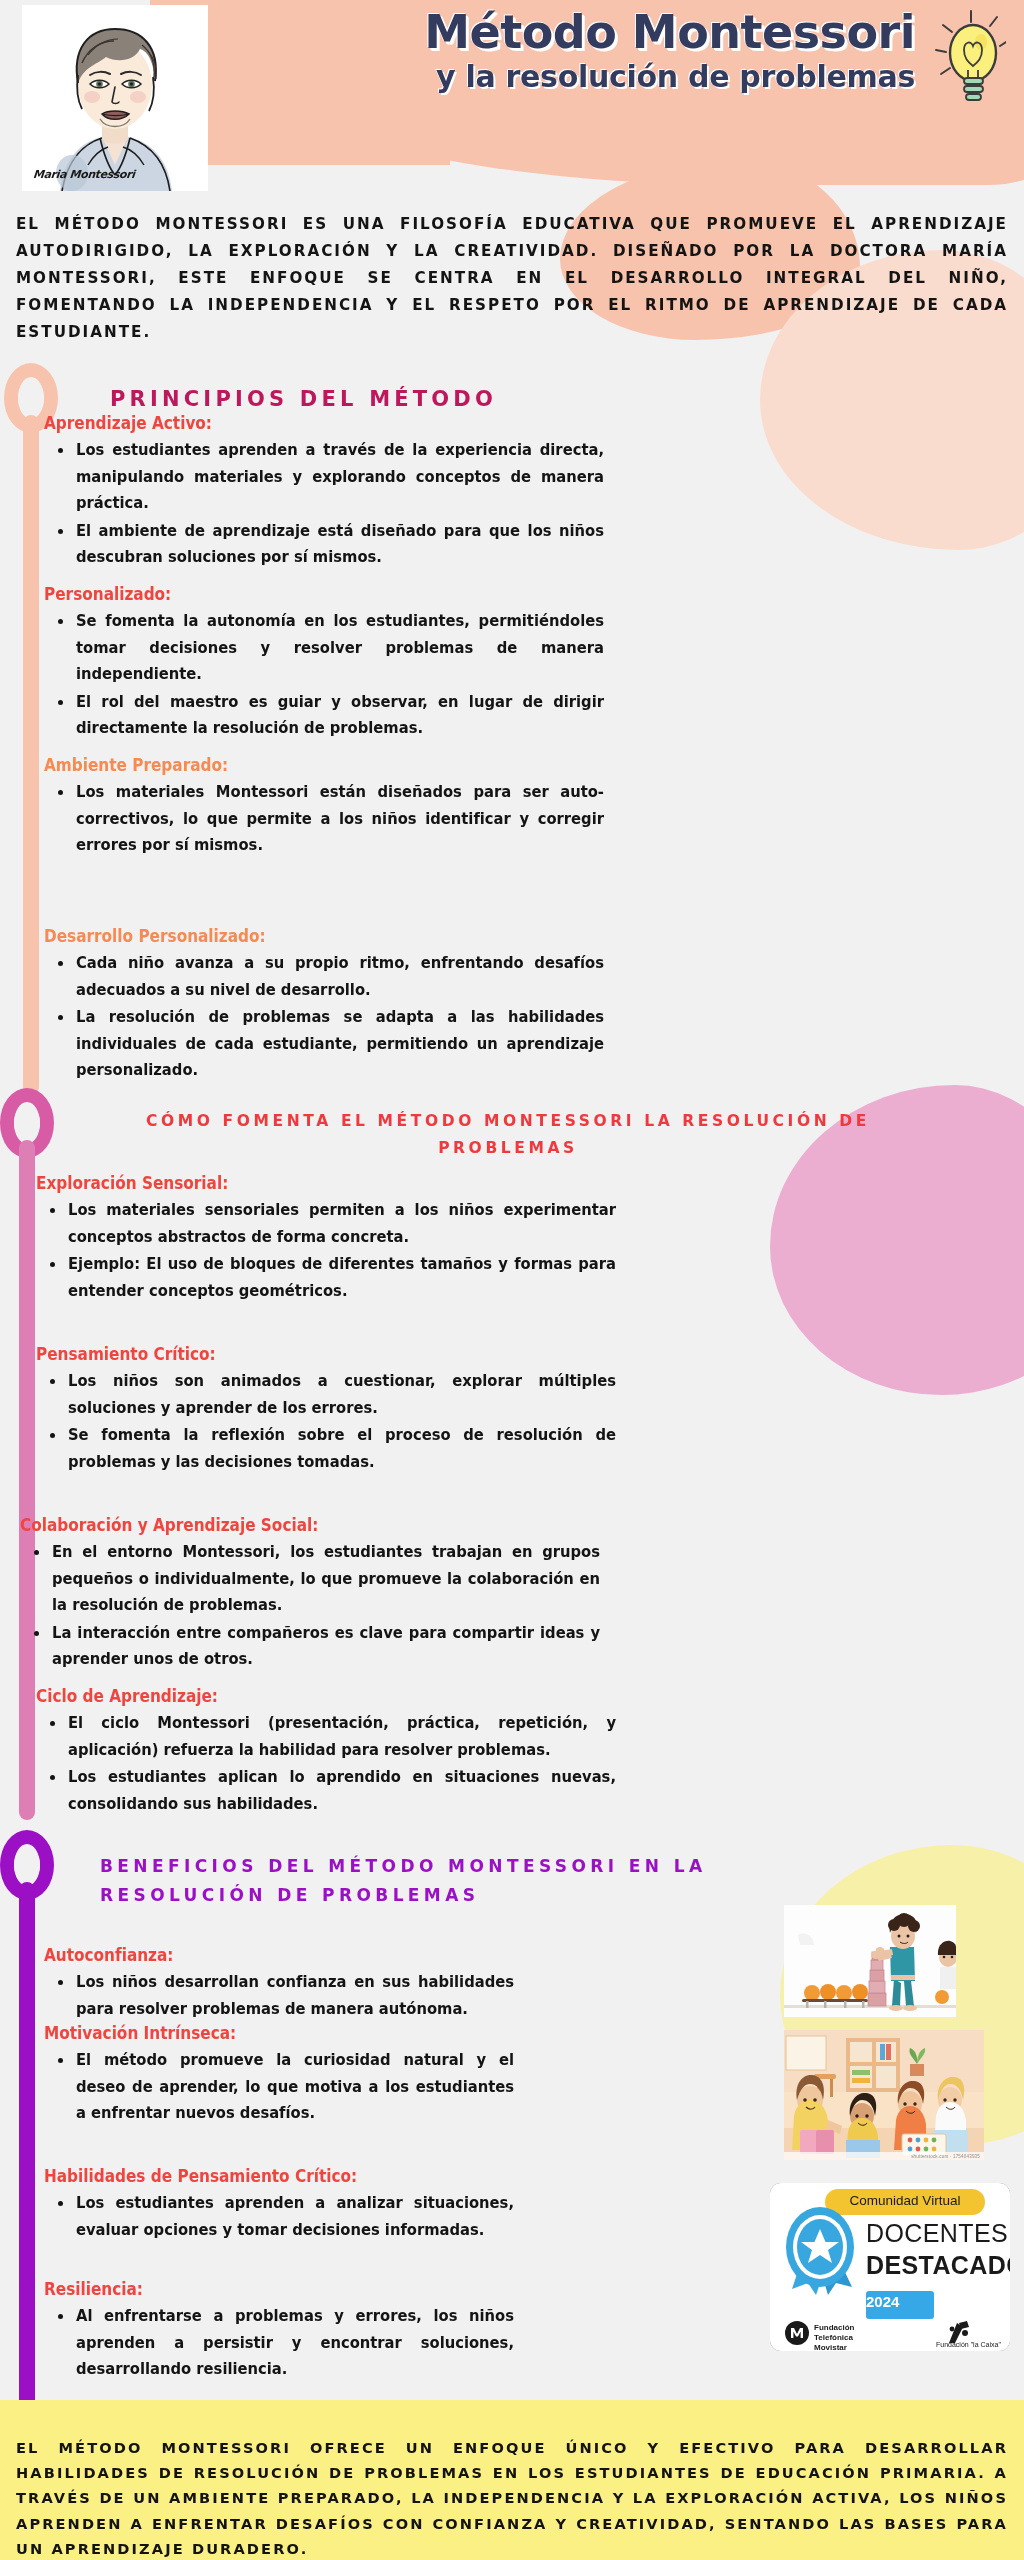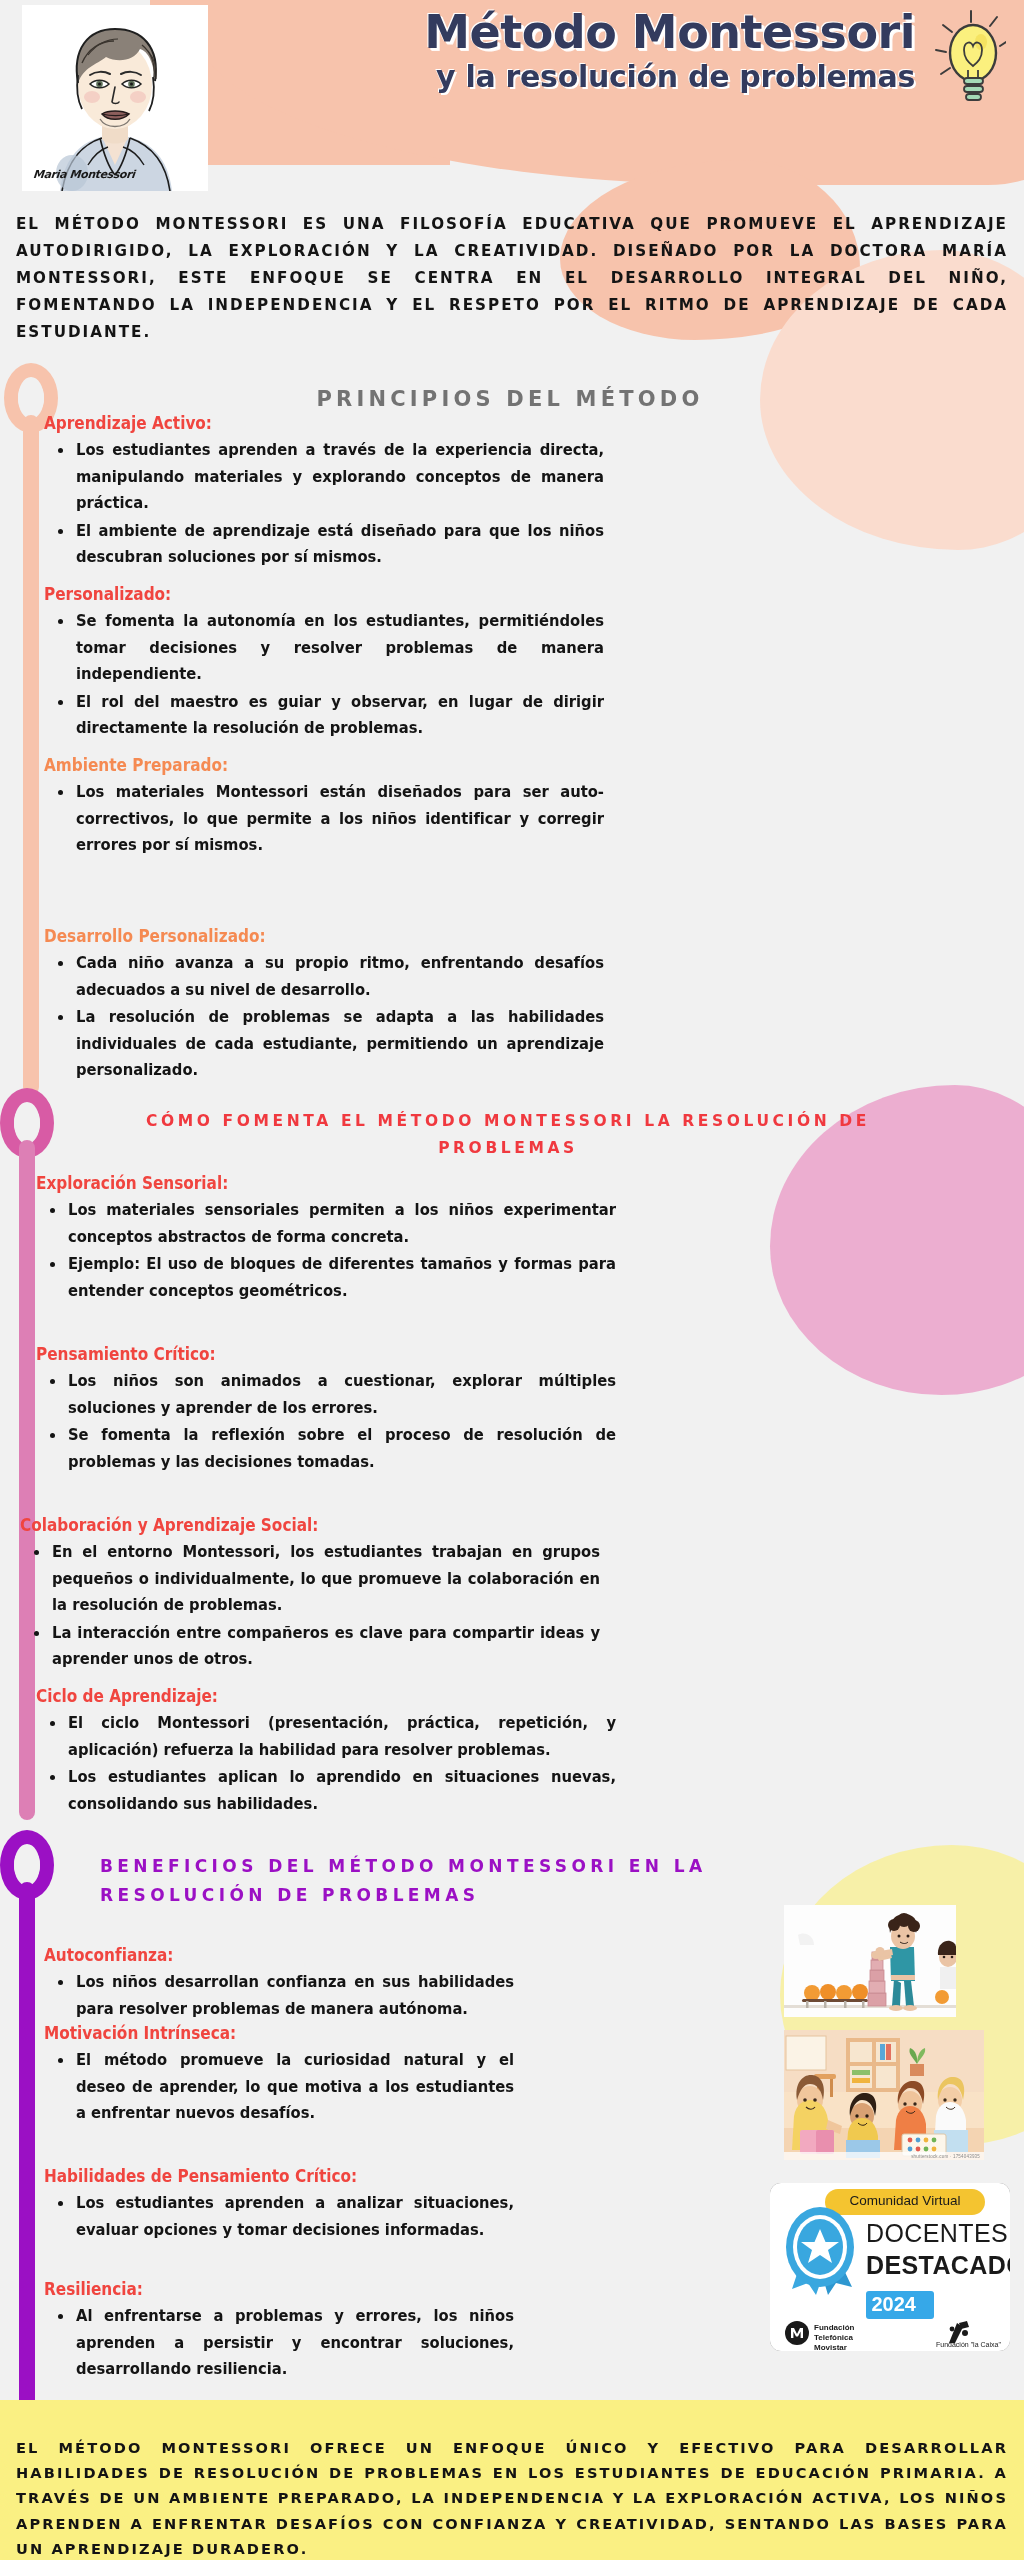--- a/index.html
+++ b/index.html
@@ -121,22 +121,21 @@
 
   
   .sec-head{
     position:absolute;z-index:4;
     font-family:"DejaVu Sans", sans-serif;
     font-weight:700;
     text-transform:uppercase;
   }
   #head-principios{
     left:110px;top:370px;width:800px;
-    font-size:21px;letter-spacing:4.2px;color:#737373;
-    text-align:center;
+    font-size:21px;letter-spacing:4.2px;color:#be185d;
   }
   #head-fomenta{
     left:82px;top:1095px;width:852px;
     font-size:15.5px;letter-spacing:3.6px;color:#f0393f;
     text-align:center;line-height:1.75;
   }
   #head-beneficios{
     left:100px;top:1838px;width:720px;
     font-size:17px;letter-spacing:4.4px;color:#9b10c4;
     text-align:left;line-height:1.7;
@@ -577,21 +576,21 @@
       <g transform="translate(175,138)">
         <path d="M4 22 L12 2 L18 6 L10 22 Z" fill="#1a1a1a"></path>
         <path d="M14 2 L22 0 L24 6 L16 8 Z" fill="#1a1a1a"></path>
         <circle cx="20" cy="12" r="3" fill="#1a1a1a"></circle>
         <circle cx="7" cy="8" r="2.4" fill="#1a1a1a"></circle>
       </g>
     </svg>
     <div style="position:absolute;left:55px;top:10px;width:160px;text-align:center;font-family:'Liberation Sans',sans-serif;font-size:13.5px;font-weight:400;color:#1a1a1a;">Comunidad Virtual</div>
     <div style="position:absolute;left:96px;top:36px;font-family:'Liberation Sans',sans-serif;font-size:25px;font-weight:400;color:#1a1a1a;letter-spacing:.4px;">DOCENTES</div>
     <div style="position:absolute;left:96px;top:68px;font-family:'Liberation Sans',sans-serif;font-size:25px;font-weight:700;color:#1a1a1a;letter-spacing:.4px;">DESTACADOS</div>
-    <div style="position:absolute;left:96px;top:110px;width:50px;text-align:right;font-family:'Liberation Sans',sans-serif;font-size:20px;font-weight:700;color:#ffffff;">2024</div>
+    <div style="position:absolute;left:96px;top:110px;width:50px;text-align:left;font-family:'Liberation Sans',sans-serif;font-size:15px;font-weight:700;color:#ffffff;">2024</div>
     <div style="position:absolute;left:44px;top:140px;font-family:'Liberation Sans',sans-serif;font-size:8px;font-weight:700;color:#1a1a1a;line-height:1.28;">
       <div>Fundación</div>
       <div>Telefónica</div>
       <div>Movistar</div>
     </div>
     <div style="position:absolute;left:166px;top:158px;font-family:'Liberation Sans',sans-serif;font-size:7px;font-weight:400;color:#1a1a1a;">Fundación "la Caixa"</div>
   </div>
 
   <div class="footer">
     <p class="footer-text">El método Montessori ofrece un enfoque único y efectivo para desarrollar habilidades de resolución de problemas en los estudiantes de educación primaria. A través de un ambiente preparado, la independencia y la exploración activa, los niños aprenden a enfrentar desafíos con confianza y creatividad, sentando las bases para un aprendizaje duradero.</p>

